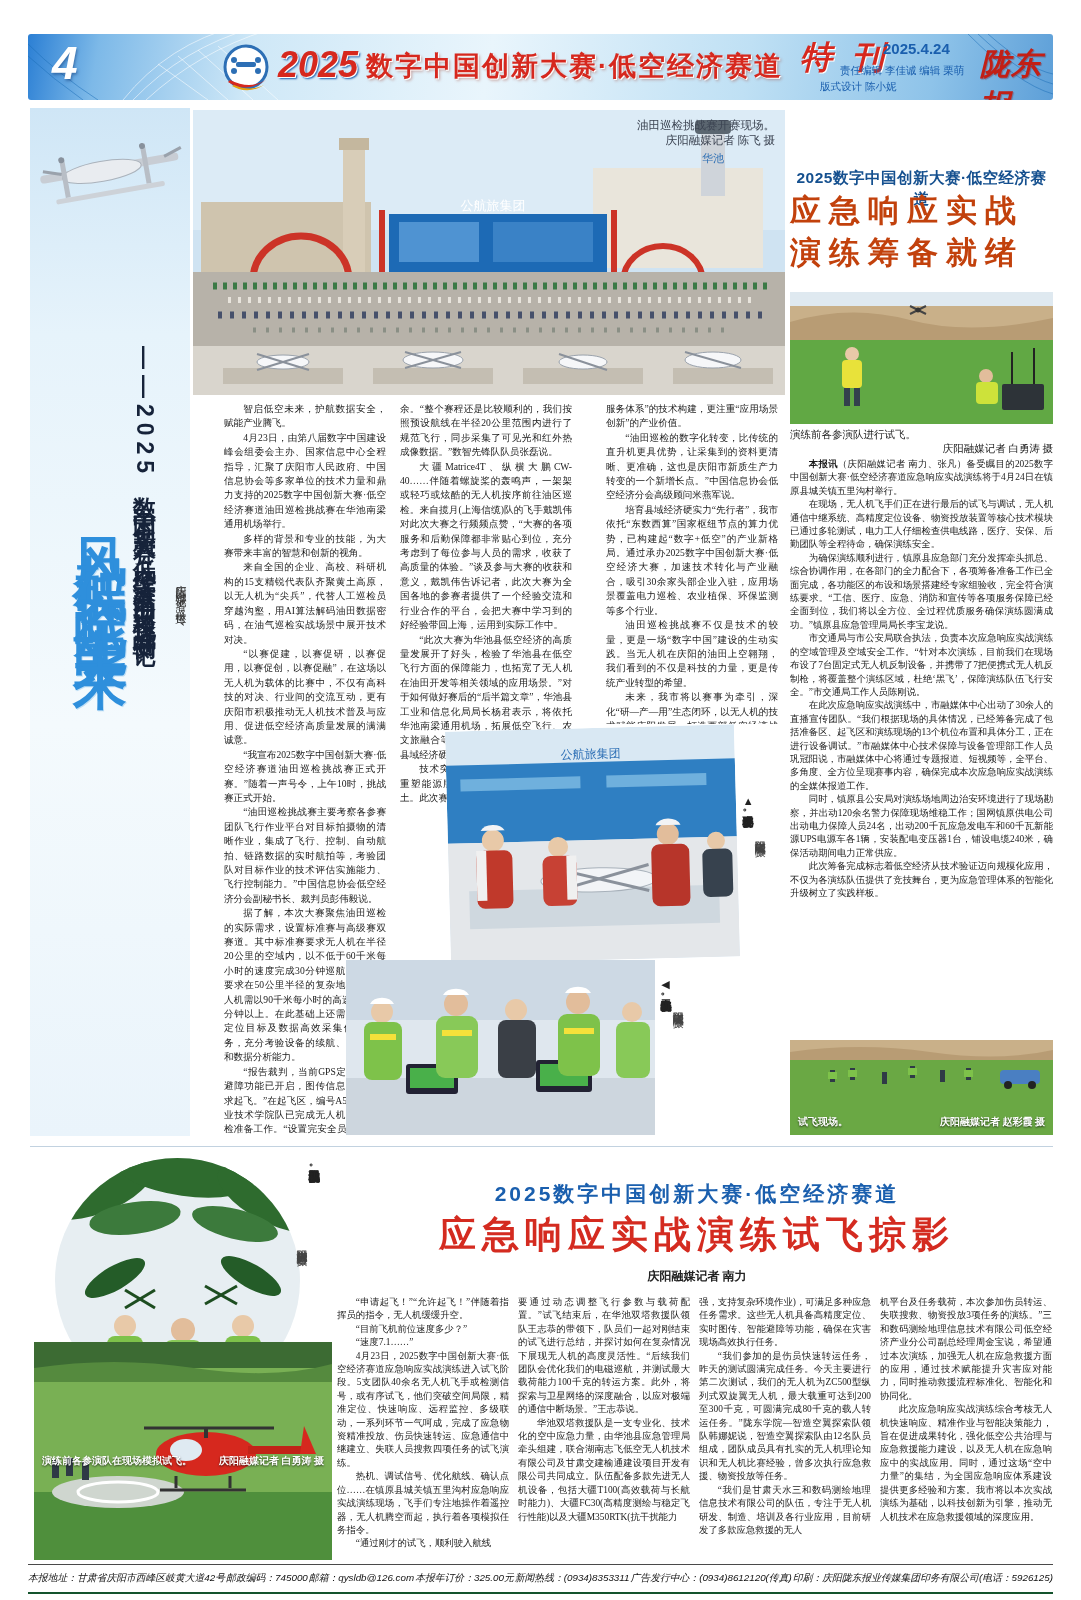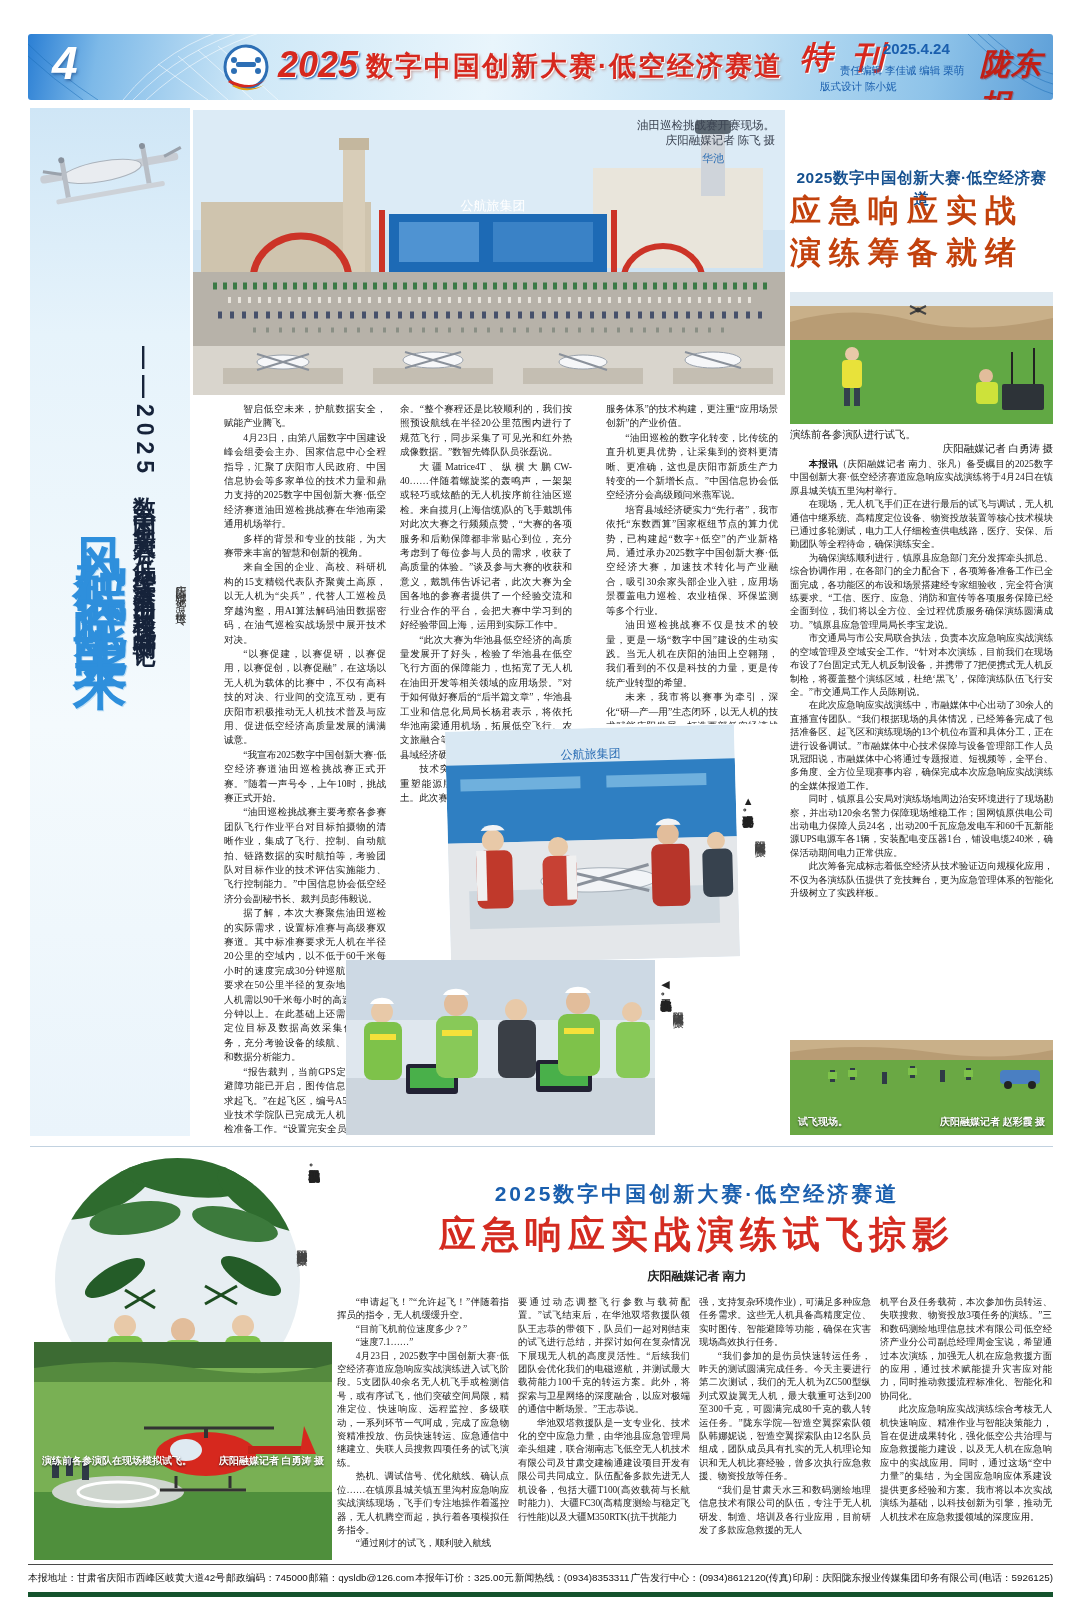--- a/index.html
+++ b/index.html
@@ -57,23 +57,23 @@
   
   #section-divider{left:30px;top:1146px;width:1023px;height:0;border-top:1px solid #c2d2e0;}
   #bottom-kicker{left:340px;top:1180px;width:714px;text-align:center;font-size:21px;font-weight:bold;
             color:#1a5fae;letter-spacing:3px;font-family:"Liberation Sans",sans-serif;}
   #bottom-headline{left:340px;top:1210px;width:714px;text-align:center;font-size:37px;font-weight:bold;
             color:#d42b20;letter-spacing:6px;}
   #bottom-byline{left:340px;top:1268px;width:714px;text-align:center;font-size:12px;font-weight:bold;color:#222;}
   #circle-photo{left:55px;top:1158px;width:245px;height:245px;border-radius:50%;overflow:hidden;
             box-shadow:0 0 0 4px #fff;}
   
-  #footer{left:28px;top:1564px;width:1025px;height:27px;border-top:1px solid #4a4a4a;border-bottom:5px solid #14532d;
+  #footer{left:28px;top:1564px;width:1025px;height:27px;border-top:1px solid #4a4a4a;border-bottom:2px solid #14532d;
           display:flex;align-items:center;justify-content:space-between;font-size:9.8px;color:#111;
-          font-family:"Liberation Sans",sans-serif;}
+          font-family:"Liberation Sans",sans-serif;font-style:italic;}
 </style>
 </head>
 <body>
 
 <div id="sheet">
 
   <div id="banner" class="abs">
     <svg class="abs" style="left:0;top:0" width="1025" height="66">
       <g stroke="#ffffff" stroke-opacity=".55" fill="none">
         <path d="M95 66 Q140 10 210 -8"></path>

